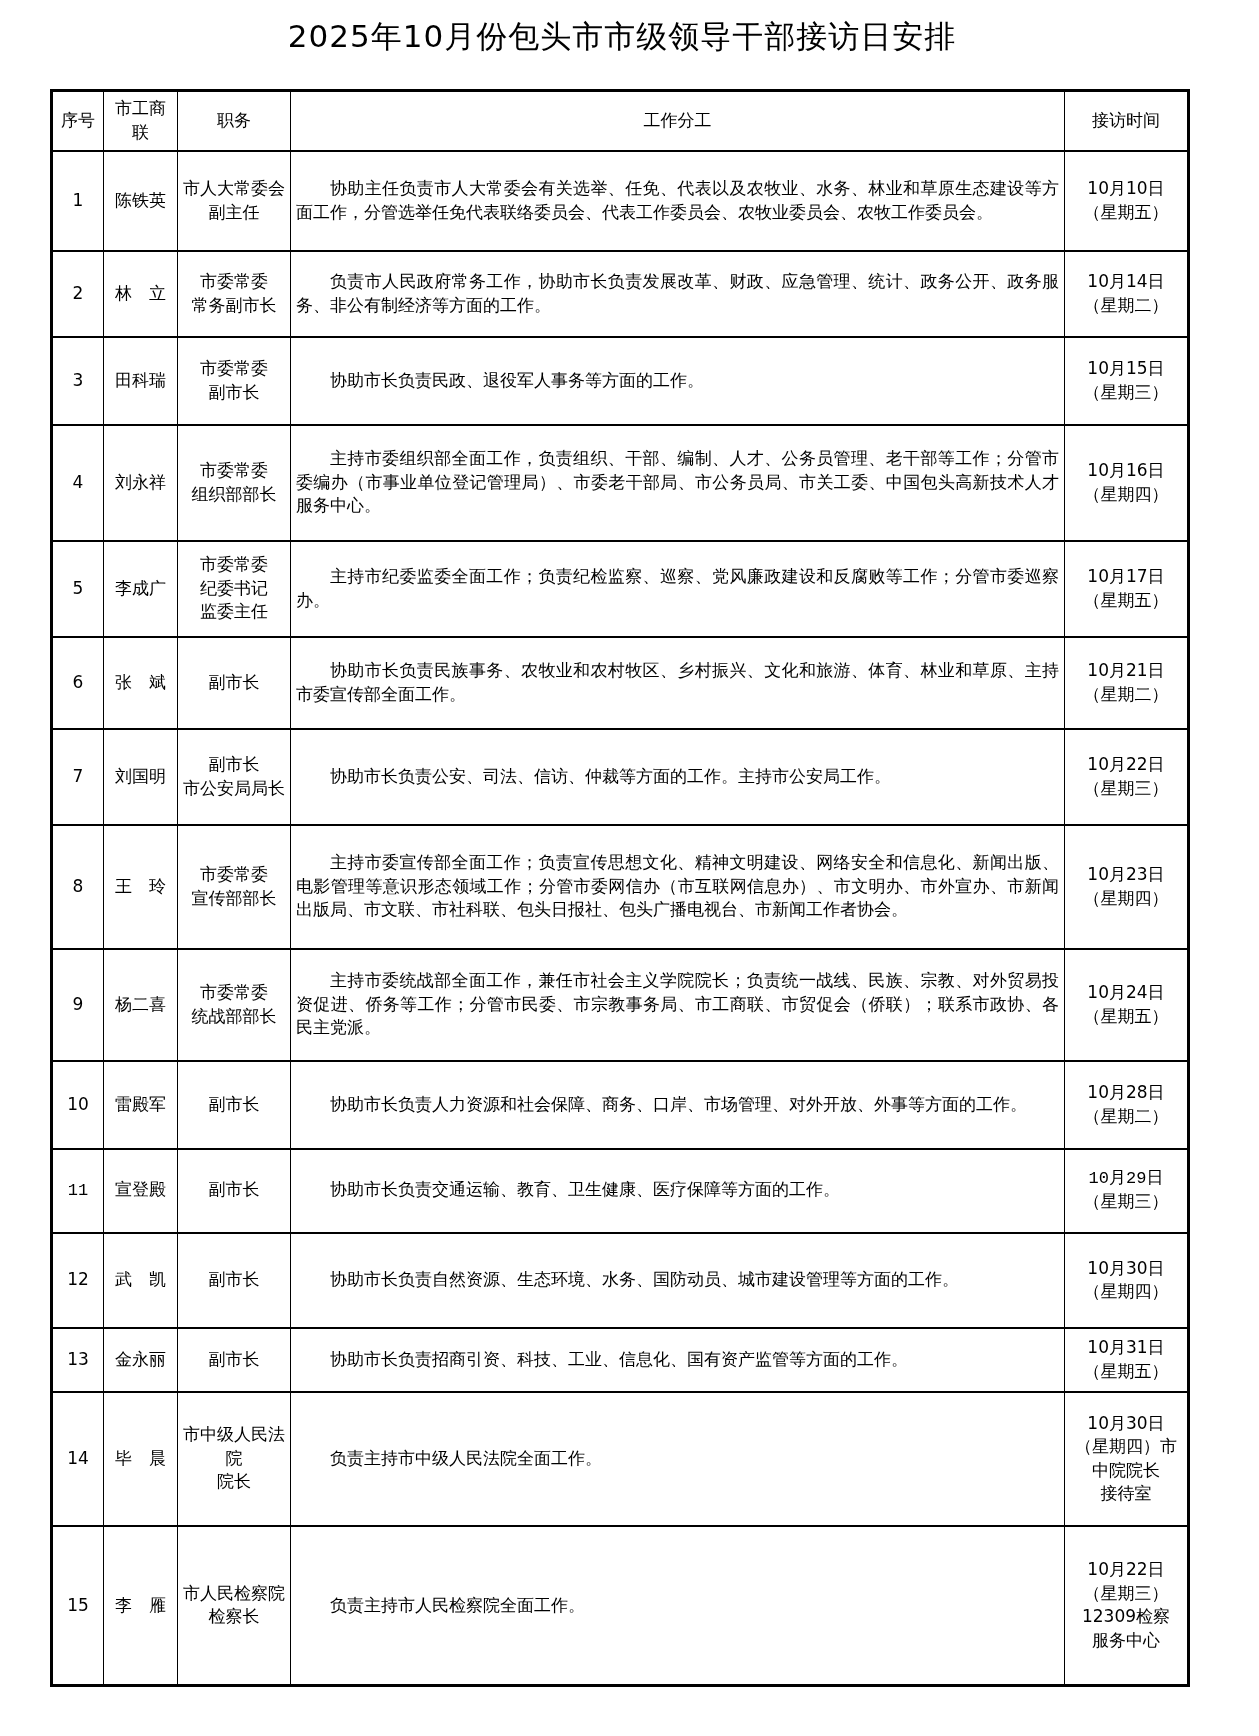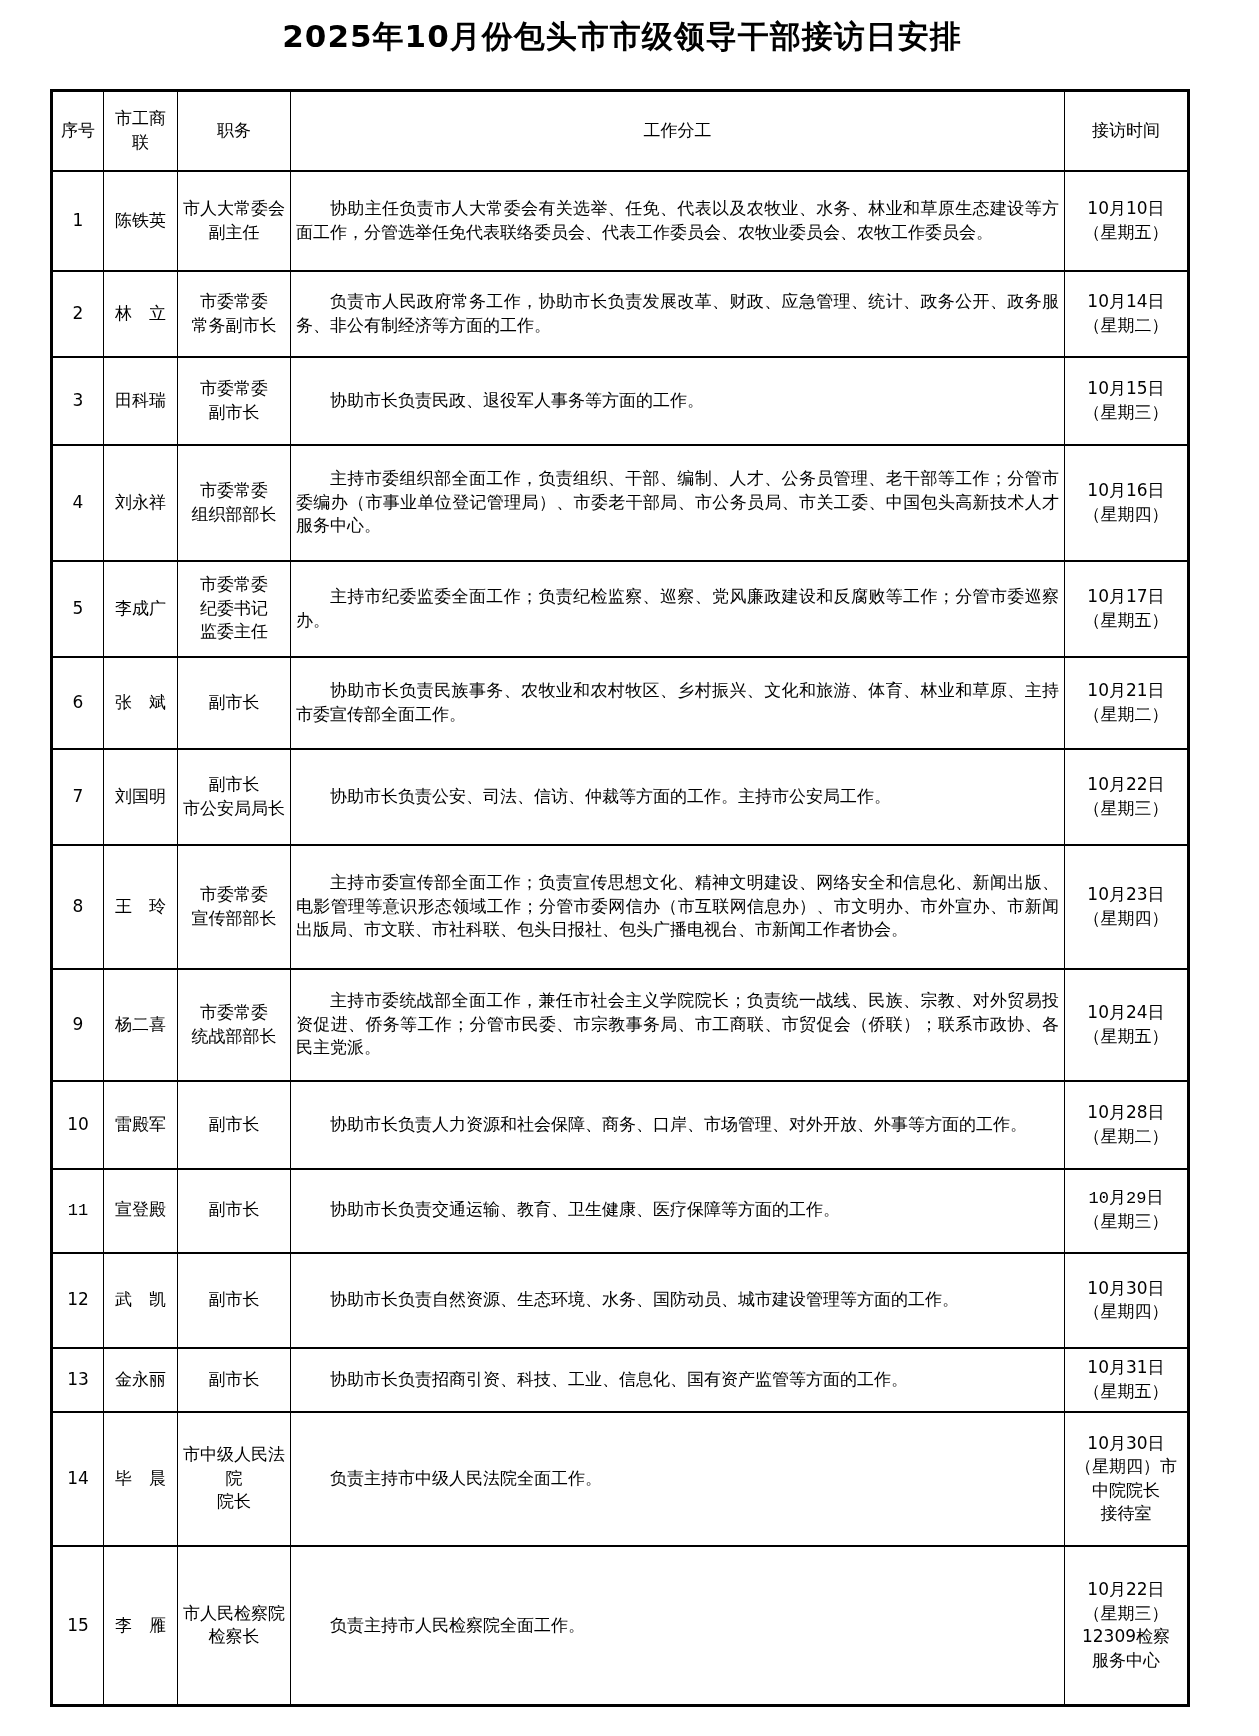--- a/index.html
+++ b/index.html
@@ -16,21 +16,21 @@
   }
   .page {
     width: 1259px;
     height: 1736px;
     overflow: hidden;
   }
   .doc-title {
     margin: 16px 15px 0 0;
     text-align: center;
     font-size: 31px;
-    font-weight: bold;
+    font-weight: normal;
     letter-spacing: 1px;
     font-family: "DejaVu Sans", sans-serif;
   }
   table.schedule {
     border-collapse: collapse;
     table-layout: fixed;
     margin: 31px 0 0 50px;
     width: 1137px;
     background: #ffffff;
     border: 3px solid #000000;
@@ -41,21 +41,21 @@
     border-right: 1.5px solid #000000;
     border-top: 2.5px solid #000000;
     border-bottom: 2.5px solid #000000;
     font-size: 17px;
     font-weight: normal;
     line-height: 1.38;
     vertical-align: middle;
     padding: 4px 5px;
     overflow: hidden;
   }
-  table.schedule thead tr { height: 80px; }
+  table.schedule thead tr { height: 60px; }
   .c-center {
     text-align: center;
     white-space: pre-line;
   }
   .c-duty {
     text-align: justify;
     text-indent: 2em;
     padding: 6px 10px 6px 9px;
     margin-top: 45px;
   }

